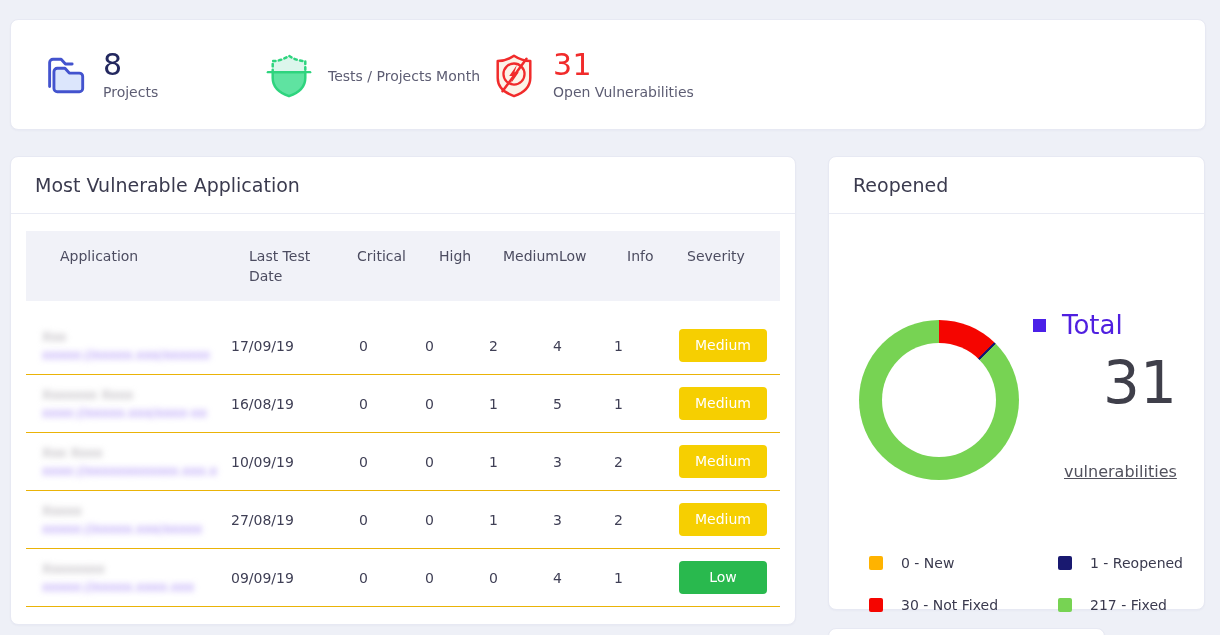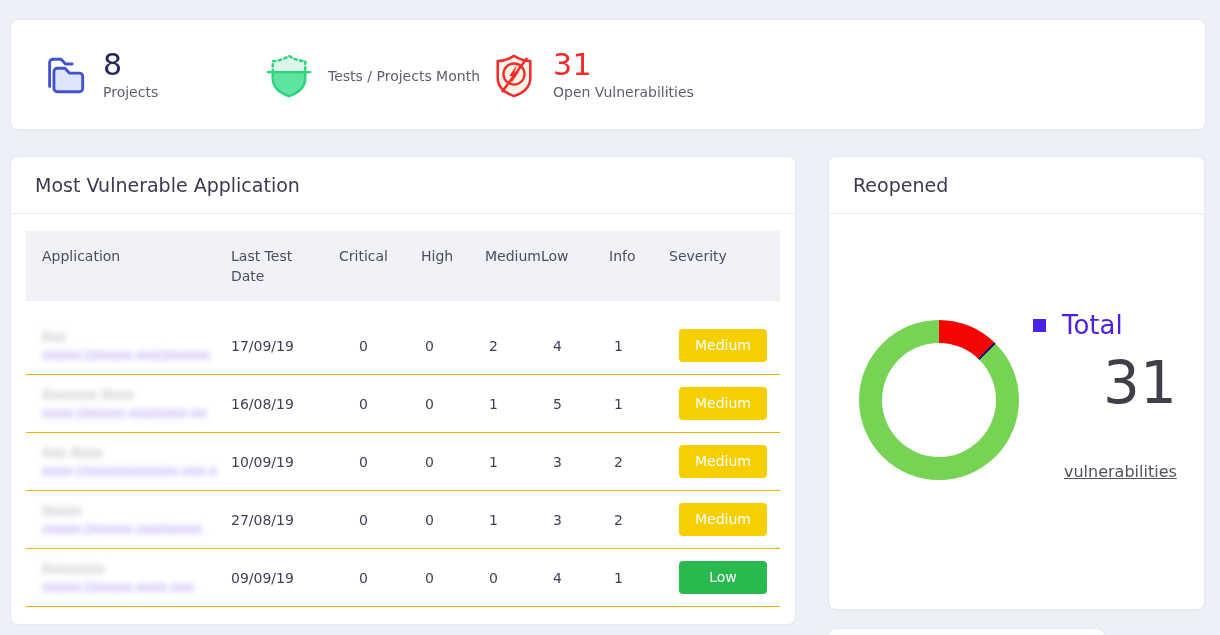--- a/index.html
+++ b/index.html
@@ -56,21 +56,21 @@
   .tbl-head, .tbl-row {
     display:grid;
     grid-template-columns:205px 108px 82px 64px 56px 68px 60px 1fr;
     align-items:center;
   }
   .tbl-head {
     background:#f1f2f8; height:70px;
     font-size:14px; color:#4c4c60;
     align-items:start; padding-top:15px;
   }
-  .tbl-head > div { padding-right:16px; line-height:20px; }
+  .tbl-head > div { padding-right:16px; line-height:20px;margin-left:18px; }
   .th-app { padding-left:16px; }
   .tbl-body { margin-top:16px; }
   .tbl-row { height:58px; border-bottom:1px solid #eab308; font-size:14px; }
   .cell-app { padding-left:16px; display:flex; flex-direction:column; gap:3px; }
   .app-name { font-size:13px; color:#a39ea6; filter:blur(3px); width:max-content; }
   .app-url  { font-size:13px; color:#9b7bf5; filter:blur(3px); width:max-content; text-decoration:none; }
   .c-critical { padding-left:20px; }
   .c-high { padding-left:4px; }
   .c-medium { padding-left:4px; }
   .c-low { padding-left:12px; }
@@ -243,16 +243,37 @@
 
     <div class="total-block">
       <div class="total-row">
         <span class="total-square"></span>
         <span class="total-label">Total</span>
       </div>
       <div class="total-value">31</div>
       <div class="total-unit">vulnerabilities</div>
     </div>
 
+    <div class="legend">
+  <div class="legend-item">
+    <span class="legend-square" style="background: rgb(255, 179, 0);"></span>
+    <span>0 - New</span>
+  </div>
+
+  <div class="legend-item">
+    <span class="legend-square" style="background: rgb(25, 25, 112);"></span>
+    <span>1 - Reopened</span>
+  </div>
+
+  <div class="legend-item">
+    <span class="legend-square" style="background: rgb(245, 5, 0);"></span>
+    <span>30 - Not Fixed</span>
+  </div>
+
+  <div class="legend-item">
+    <span class="legend-square" style="background: rgb(119, 211, 83);"></span>
+    <span>217 - Fixed</span>
+  </div>
+</div>
   </div>
 </div>
 
 <div class="card partial-card"></div>
 
 </body></html>

